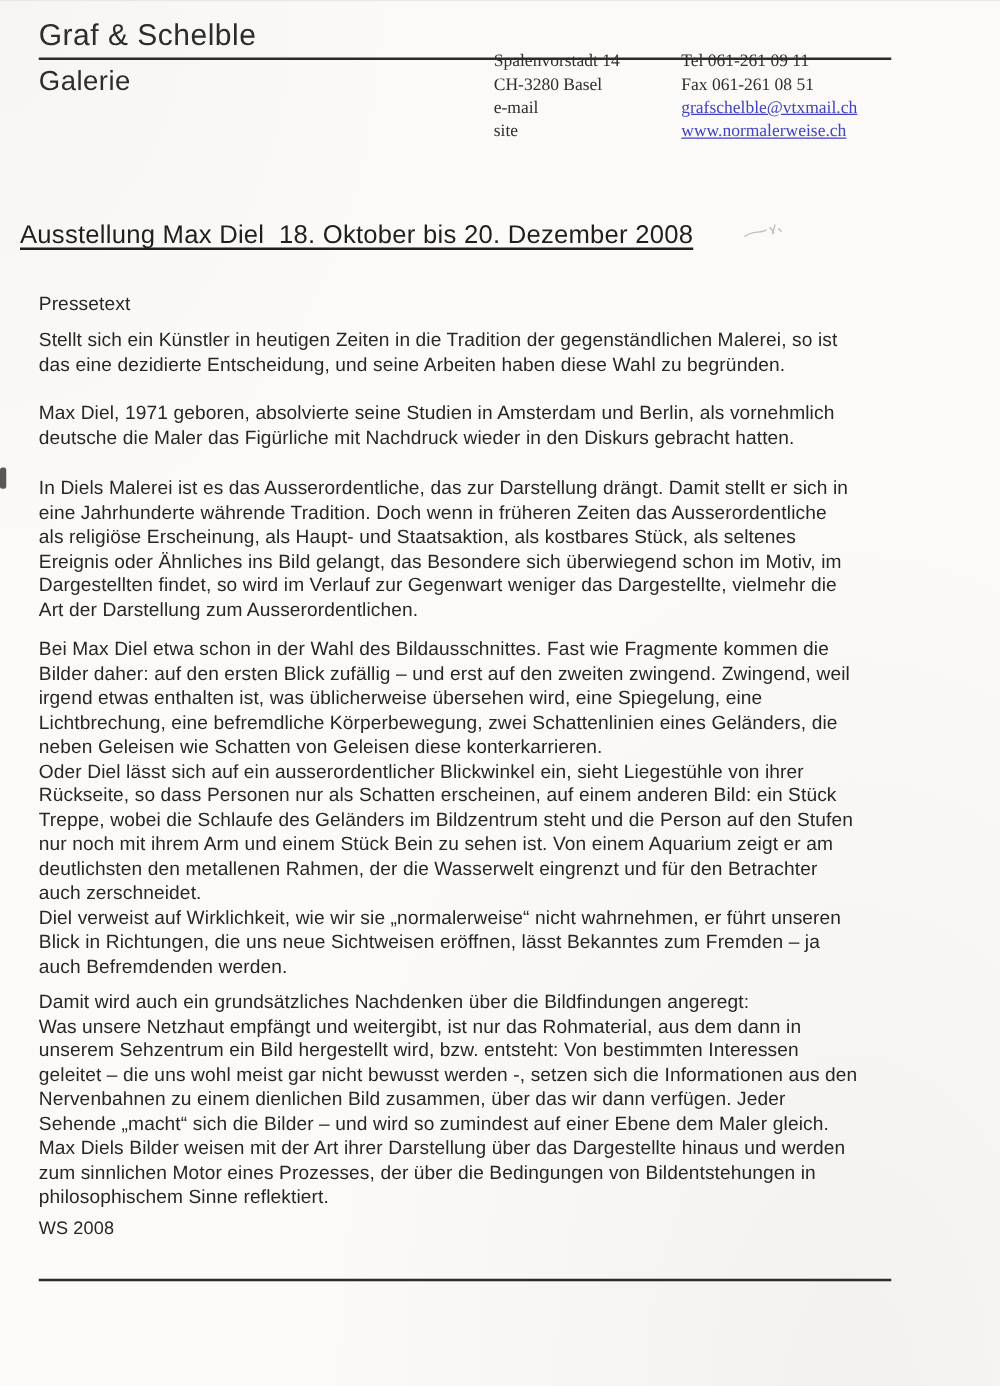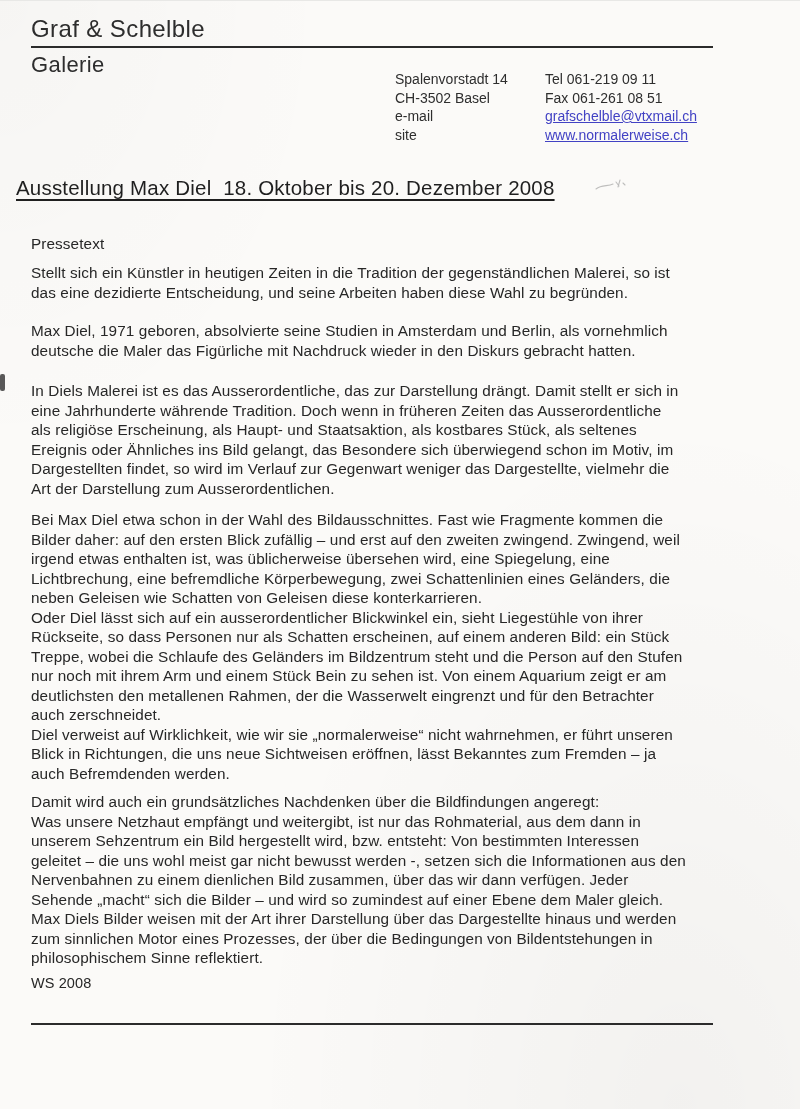--- a/index.html
+++ b/index.html
@@ -30,24 +30,24 @@
   .rule-top {
     left: 31px; top: 45px; width: 682px; height: 2px;
     background: #2b2b2b;
   }
   .brand2 {
     left: 31px; top: 51px;
     font-size: 22px; letter-spacing: 0.4px; color: #2d2d2d;
     white-space: pre;
   }
   .contact {
-    left: 395px; top: 69px;
+    left: 395px; top: 40px;
     display: grid;
     grid-template-columns: 150px auto;
-    font-size: 14px; line-height: 18.5px; color: #2e2e2e;
+    font-size: 14px; line-height: 18.5px; color: #2e2e2e; font-family: Liberation Serif, serif;
   }
   .contact a {
     color: #4242c4;
     text-decoration: underline;
     cursor: pointer;
   }
 
   
   .doc-title {
     left: 16px; top: 175px;
@@ -93,22 +93,22 @@
 <body>
 
 <div class="page">
 
   <div class="abs brand1">Graf &amp; Schelble</div>
   <div class="abs rule-top"></div>
   <div class="abs brand2">Galerie</div>
 
   <div class="abs contact">
     <span>Spalenvorstadt 14</span>
-    <span>Tel 061-219 09 11</span>
-    <span>CH-3502 Basel</span>
+    <span>Tel 061-261 09 11</span>
+    <span>CH-3280 Basel</span>
     <span>Fax 061-261 08 51</span>
     <span>e-mail</span>
     <a>grafschelble@vtxmail.ch</a>
     <span>site</span>
     <a>www.normalerweise.ch</a>
   </div>
 
   <div class="abs doc-title">Ausstellung Max Diel  18. Oktober bis 20. Dezember 2008</div>
   <svg class="abs pen-mark" width="52" height="24" viewBox="0 0 52 24">
     <path d="M4 16 C 10 11, 16 14, 21 11 M 24 9 l 3 4 m 1 -6 l -2 7 m 5 -4 l 2 2" fill="none" stroke="#8d8d8d" stroke-width="1.1" stroke-linecap="round"></path>

